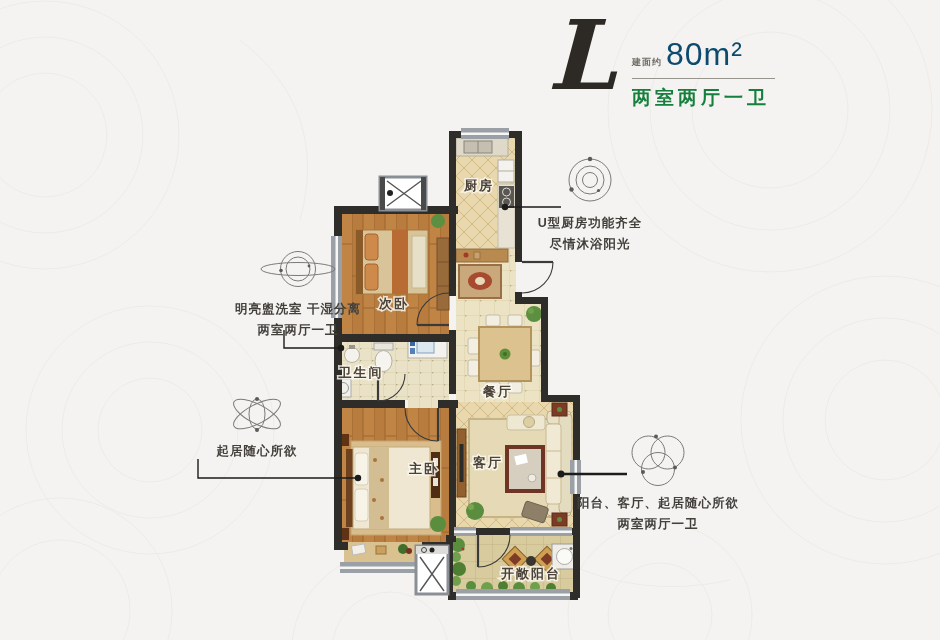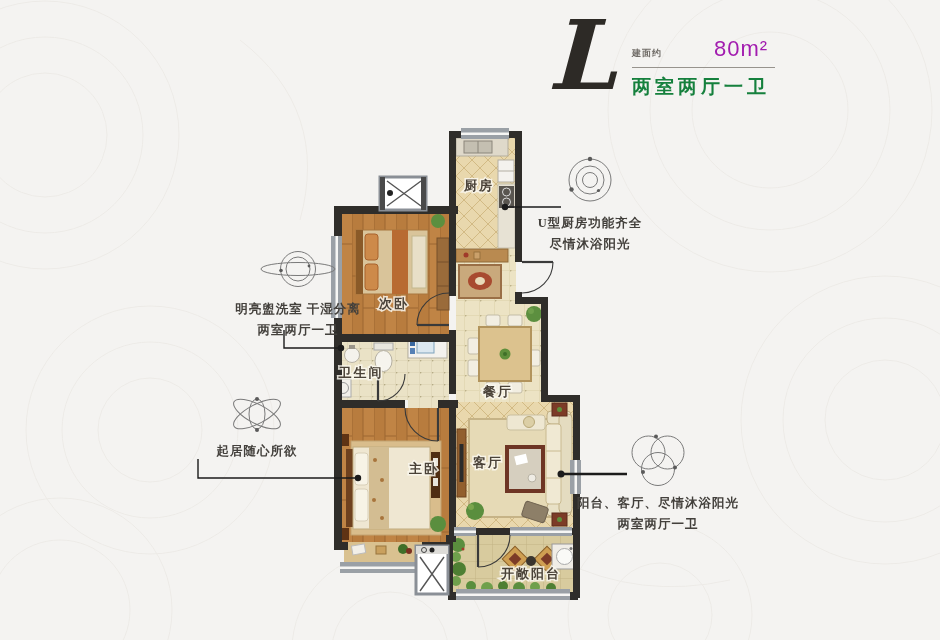--- a/index.html
+++ b/index.html
@@ -6,27 +6,27 @@
   body{width:940px;height:640px;position:relative;overflow:hidden;
        background:#f4f3f1;font-family:"Liberation Sans",sans-serif;}
   .stage{position:absolute;inset:0;width:940px;height:640px;}
   svg{display:block;}
   
   .header{position:absolute;left:550px;top:10px;display:flex;align-items:flex-start;}
   .plan-letter{font-family:"DejaVu Serif",serif;font-style:italic;font-weight:bold;
                font-size:96px;line-height:92px;color:#2d2a26;transform:skewX(-4deg);
                width:80px;text-align:center;}
   .header-right{margin-left:2px;margin-top:26px;}
-  .area-row{display:flex;align-items:baseline;gap:48px;}
+  .area-row{display:flex;align-items:baseline;}
   .area-prefix{font-size:9px;color:#6f6b66;letter-spacing:1px;margin-right:4px;font-weight:bold;}
-  .area-value{font-size:22px;color:#a21caf;letter-spacing:1px;}
+  .area-value{font-size:32px;color:#0c4a6e;letter-spacing:1px;}
   .hdr-divider{width:143px;height:1px;background:#97938d;margin:5px 0 6px 0;}
   .layout-type{font-size:19px;font-weight:bold;color:#15803d;letter-spacing:4px;}
   
-  .note{position:absolute;width:220px;display:flex;flex-direction:column;align-items:center;font-family:Liberation Serif, serif;}
+  .note{position:absolute;width:220px;display:flex;flex-direction:column;align-items:center;}
   .note-line{font-size:12.5px;font-weight:bold;color:#43403c;letter-spacing:1px;
              line-height:21px;white-space:nowrap;}
   .note-icon{margin-bottom:5px;}
   .ic{stroke:#7a7a7a;fill:none;stroke-width:1;}
   .icdot{fill:#5a5a5a;stroke:none;}
   
   .wall{fill:#2f2d2a;}
   .win{fill:#9aa0a6;}
   .winline{fill:#f6f6f4;}
   .door{stroke:#3a3a3a;stroke-width:1.1;fill:none;}
@@ -391,15 +391,15 @@
 
 <div class="note" style="left:548px;top:434px;">
   <svg class="note-icon" width="58" height="54" viewBox="-29 -27 58 54">
     <circle class="ic" cx="-9.5" cy="-8.5" r="16.5"></circle>
       <circle class="ic" cx="9.5" cy="-8.5" r="16.5"></circle>
       <circle class="ic" cx="0" cy="8" r="16.5"></circle>
     <circle class="icdot" cx="-2" cy="-24.5" r="2"></circle>
       <circle class="icdot" cx="17" cy="6.5" r="2"></circle>
       <circle class="icdot" cx="-15" cy="11" r="2"></circle>
   </svg>
-  <div class="note-line">阳台、客厅、尽情沐浴阳光</div>
+  <div class="note-line">阳台、客厅、起居随心所欲</div>
   <div class="note-line">两室两厅一卫</div>
 </div>
 
 </body></html>

